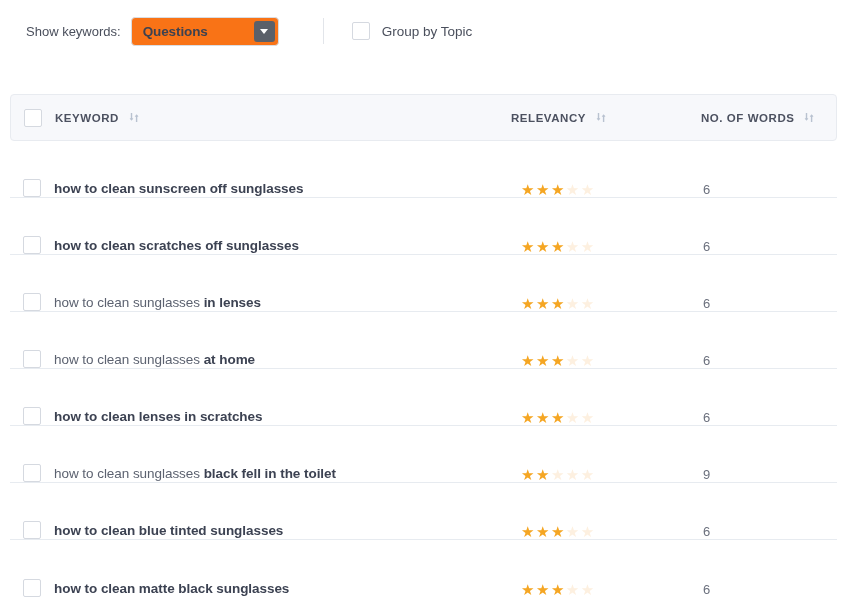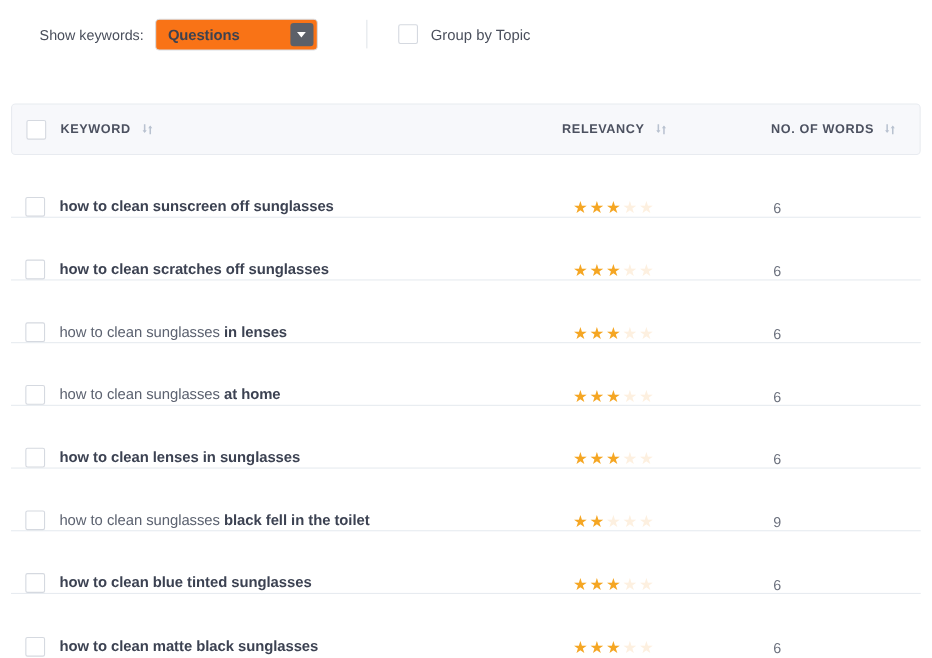--- a/index.html
+++ b/index.html
@@ -10,21 +10,21 @@
     background: #ffffff;
     font-family: "Liberation Sans", sans-serif;
     -webkit-font-smoothing: antialiased;
   }
 
   
   .toolbar {
     display: flex;
     align-items: center;
     height: 62px;
-    padding-left: 36px;
+    padding-left: 26px;
   }
 
   .toolbar-label {
     font-size: 13px;
     color: #4a4f5c;
     margin-right: 10px;
     white-space: nowrap;
   }
 
   .select-box {
@@ -305,21 +305,21 @@
           </span>
         </div>
         <div class="col-words">
           <span class="words-val">6</span>
         </div>
       </div>
       <div class="row">
         <div class="col-check">
           <span class="cbx"></span>
         </div>
-        <div class="col-keyword"><span class="kw"><b>how to clean lenses in sunglasses</b></span></div>
+        <div class="col-keyword"><span class="kw"><b>how to clean lenses in scratches</b></span></div>
         <div class="col-rel">
           <span class="stars">
             <span class="star-on">★</span>
             <span class="star-on">★</span>
             <span class="star-on">★</span>
             <span class="star-off">★</span>
             <span class="star-off">★</span>
           </span>
         </div>
         <div class="col-words">

